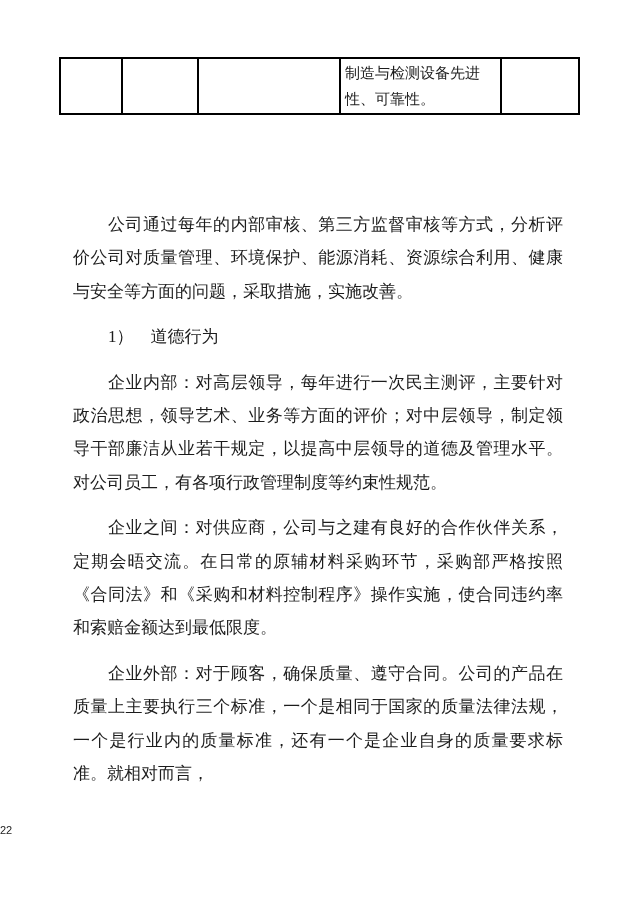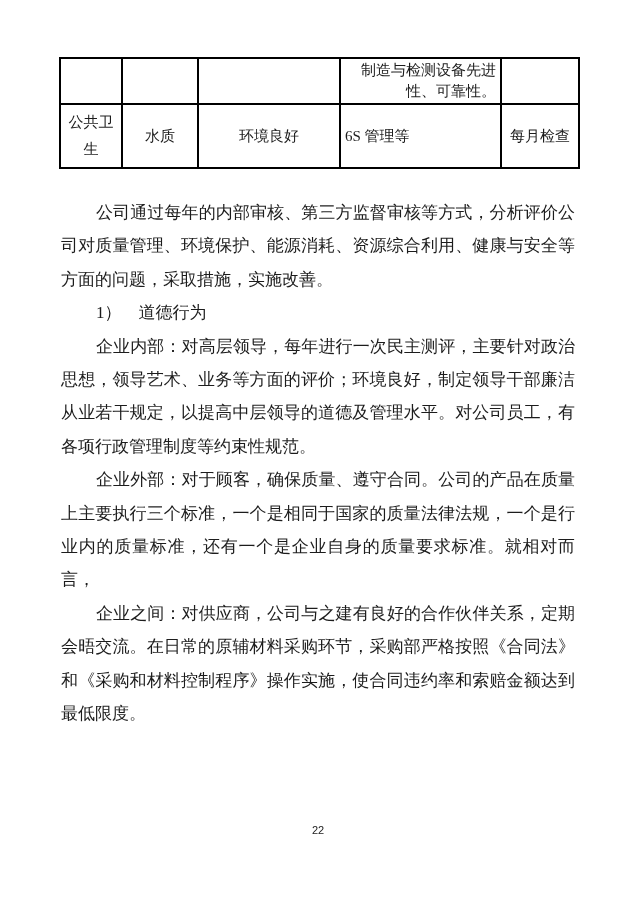--- a/index.html
+++ b/index.html
@@ -27,50 +27,49 @@
   table.ctable td {
     border: 2px solid #000000;
     font-size: 15px;
     color: #1c1c1c;
     overflow: hidden;
     padding: 1px 4px;
   }
   tr.row-1 td {
     height: 38px;
     vertical-align: top;
-    line-height: 21px;
-    text-align: right;
+    line-height: 26px;
+    text-align: left;
   }
   tr.row-2 td {
     height: 60px;
     vertical-align: middle;
     line-height: 27px;
   }
   td.cell-center { text-align: center; }
   td.cell-left   { text-align: left; padding-left: 6px; }
   .body-text {
     position: absolute;
     left: 61px;
     top: 196px;
     width: 514px;
     font-size: 17px;
     line-height: 33.4px;
     text-align: justify;
   }
   .body-text p {
-    margin: 0;
+    margin: 12px;
     padding: 0;
     text-indent: 35px;
   }
   .page-number {
     position: absolute;
     left: 0;
     top: 824px;
     width: 100%;
-    text-align: center;
     font-size: 11px;
     font-family: "Liberation Sans", "DejaVu Sans", sans-serif;
     color: #1c1c1c;
   }
 </style>
 </head>
 <body>
 
 <div class="page">
 
@@ -83,33 +82,26 @@
       <col style="width:78px">
     </colgroup>
     <tbody>
       <tr class="row-1">
         <td class="cell-center"></td>
         <td class="cell-center"></td>
         <td class="cell-center"></td>
         <td class="cell-left">制造与检测设备先进性、可靠性。</td>
         <td class="cell-center"></td>
       </tr>
-      <tr class="row-2">
-        <td class="cell-center">公共卫生</td>
-        <td class="cell-center">水质</td>
-        <td class="cell-center">环境良好</td>
-        <td class="cell-left">6S 管理等</td>
-        <td class="cell-center">每月检查</td>
-      </tr>
     </tbody>
   </table>
 
   <div class="body-text">
     <p>公司通过每年的内部审核、第三方监督审核等方式，分析评价公司对质量管理、环境保护、能源消耗、资源综合利用、健康与安全等方面的问题，采取措施，实施改善。</p>
     <p>1）　道德行为</p>
-    <p>企业内部：对高层领导，每年进行一次民主测评，主要针对政治思想，领导艺术、业务等方面的评价；环境良好，制定领导干部廉洁从业若干规定，以提高中层领导的道德及管理水平。对公司员工，有各项行政管理制度等约束性规范。</p>
+    <p>企业内部：对高层领导，每年进行一次民主测评，主要针对政治思想，领导艺术、业务等方面的评价；对中层领导，制定领导干部廉洁从业若干规定，以提高中层领导的道德及管理水平。对公司员工，有各项行政管理制度等约束性规范。</p>
+    <p>企业之间：对供应商，公司与之建有良好的合作伙伴关系，定期会晤交流。在日常的原辅材料采购环节，采购部严格按照《合同法》和《采购和材料控制程序》操作实施，使合同违约率和索赔金额达到最低限度。</p>
     <p>企业外部：对于顾客，确保质量、遵守合同。公司的产品在质量上主要执行三个标准，一个是相同于国家的质量法律法规，一个是行业内的质量标准，还有一个是企业自身的质量要求标准。就相对而言，</p>
-    <p>企业之间：对供应商，公司与之建有良好的合作伙伴关系，定期会晤交流。在日常的原辅材料采购环节，采购部严格按照《合同法》和《采购和材料控制程序》操作实施，使合同违约率和索赔金额达到最低限度。</p>
   </div>
 
   <div class="page-number">22</div>
 
 </div>
 
 </body></html>

